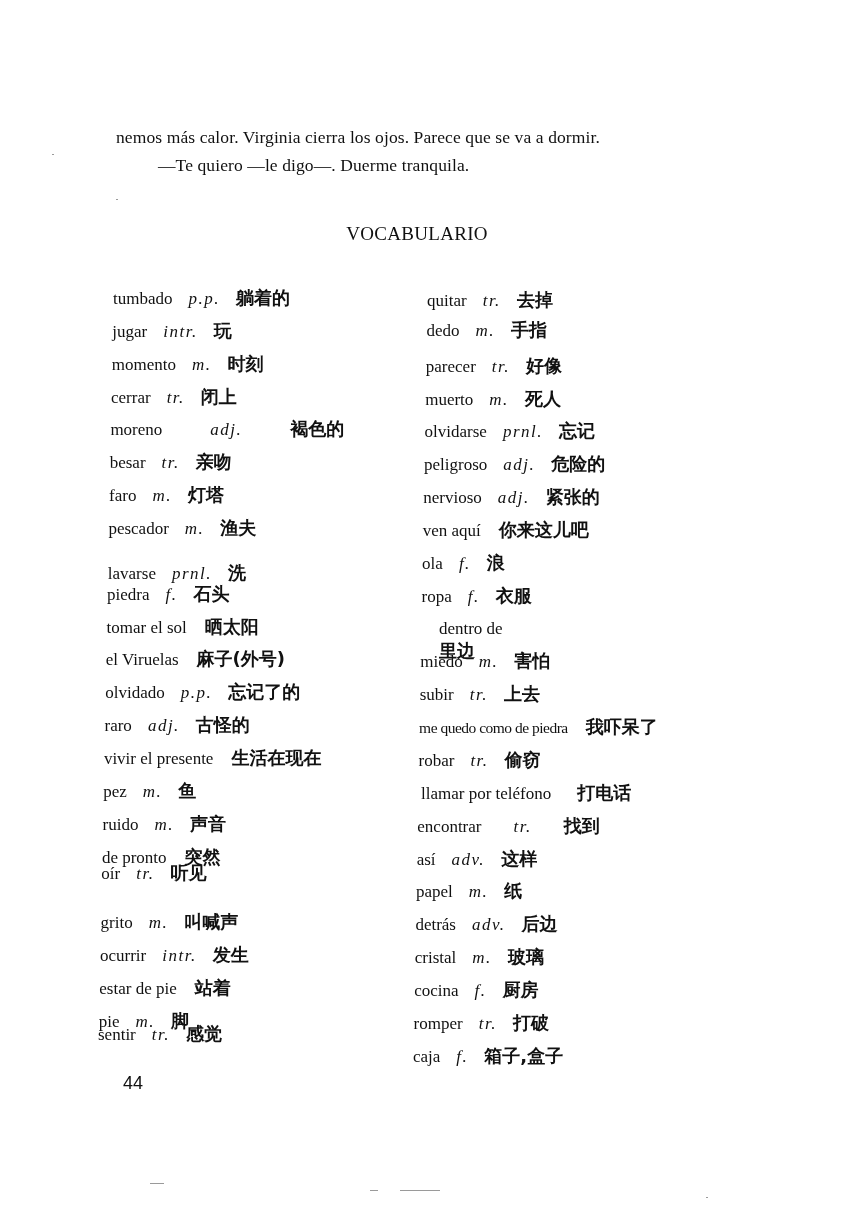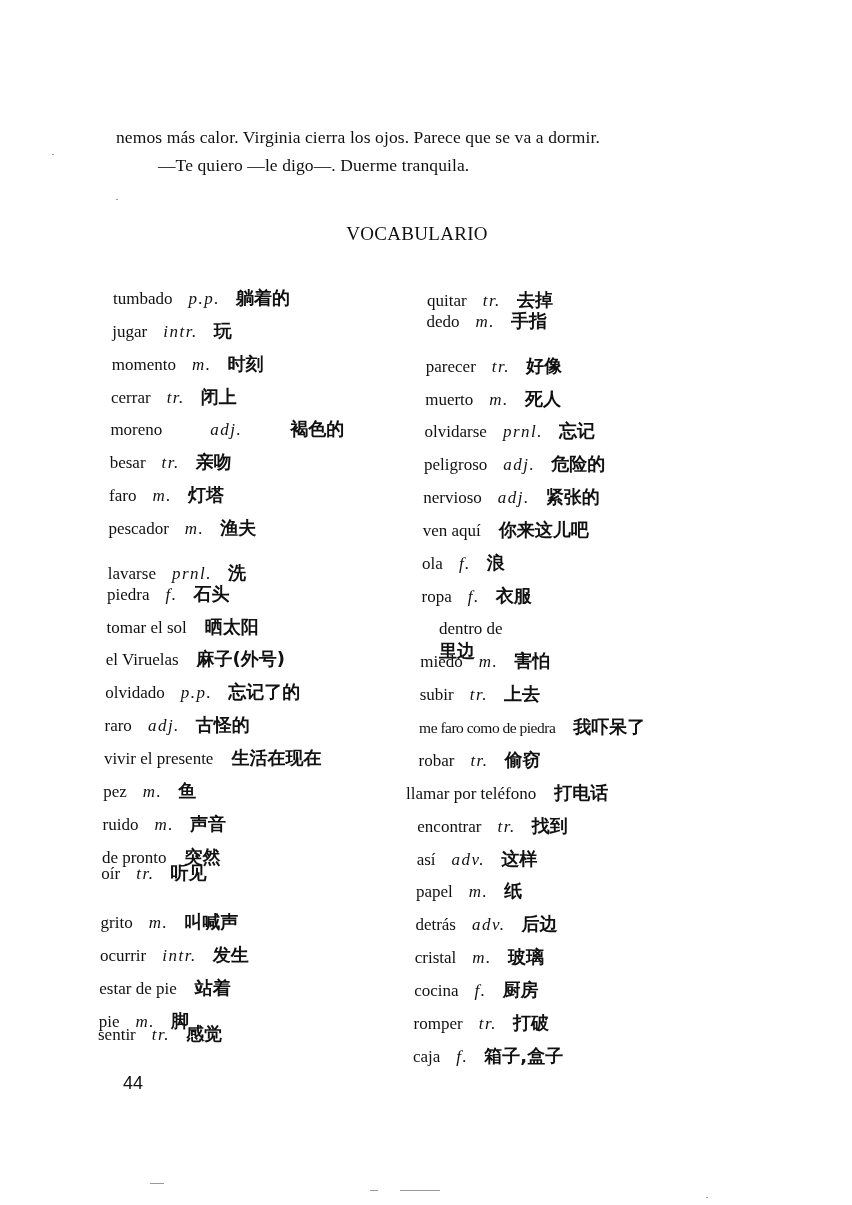--- a/index.html
+++ b/index.html
@@ -198,21 +198,21 @@
         <span class="pos">tr.</span>
         <span class="meaning">感觉</span>
       </div>
     </div>
   <div class="vocab-col" id="col-right">
       <div class="entry" style="left: 427px; top: 289px;">
         <span class="term">quitar</span>
         <span class="pos">tr.</span>
         <span class="meaning">去掉</span>
       </div>
-      <div class="entry" style="left: 426.4px; top: 310px; text-align: center;">
+      <div class="entry" style="left: 426.4px; top: 319px; text-align: center;">
         <span class="term">dedo</span>
         <span class="pos">m.</span>
         <span class="meaning">手指</span>
       </div>
       <div class="entry" style="left: 425.8px; top: 354.7px;">
         <span class="term">parecer</span>
         <span class="pos">tr.</span>
         <span class="meaning">好像</span>
       </div>
       <div class="entry" style="left: 425.2px; top: 387.6px;">
@@ -257,33 +257,33 @@
         <span class="term">miedo</span>
         <span class="pos">m.</span>
         <span class="meaning">害怕</span>
       </div>
       <div class="entry" style="left: 419.7px; top: 683.2px;">
         <span class="term">subir</span>
         <span class="pos">tr.</span>
         <span class="meaning">上去</span>
       </div>
       <div class="entry no-pos tight" style="left: 419.1px; top: 716px;">
-        <span class="term">me faro como de piedra</span>
+        <span class="term">me quedo como de piedra</span>
         <span class="meaning">我吓呆了</span>
       </div>
       <div class="entry" style="left: 418.5px; top: 748.9px;">
         <span class="term">robar</span>
         <span class="pos">tr.</span>
         <span class="meaning">偷窃</span>
       </div>
-      <div class="entry no-pos" style="left: 406px; top: 781.8px;">
+      <div class="entry no-pos" style="left: 421px; top: 781.8px; gap: 8px;">
         <span class="term">llamar por teléfono</span>
         <span class="meaning">打电话</span>
       </div>
-      <div class="entry" style="left: 417.3px; top: 814.6px;">
+      <div class="entry" style="left: 417.3px; top: 814.6px; gap: 16px;">
         <span class="term">encontrar</span>
         <span class="pos">tr.</span>
         <span class="meaning">找到</span>
       </div>
       <div class="entry" style="left: 416.7px; top: 847.5px;">
         <span class="term">así</span>
         <span class="pos">adv.</span>
         <span class="meaning">这样</span>
       </div>
       <div class="entry" style="left: 416px; top: 880.3px;">

